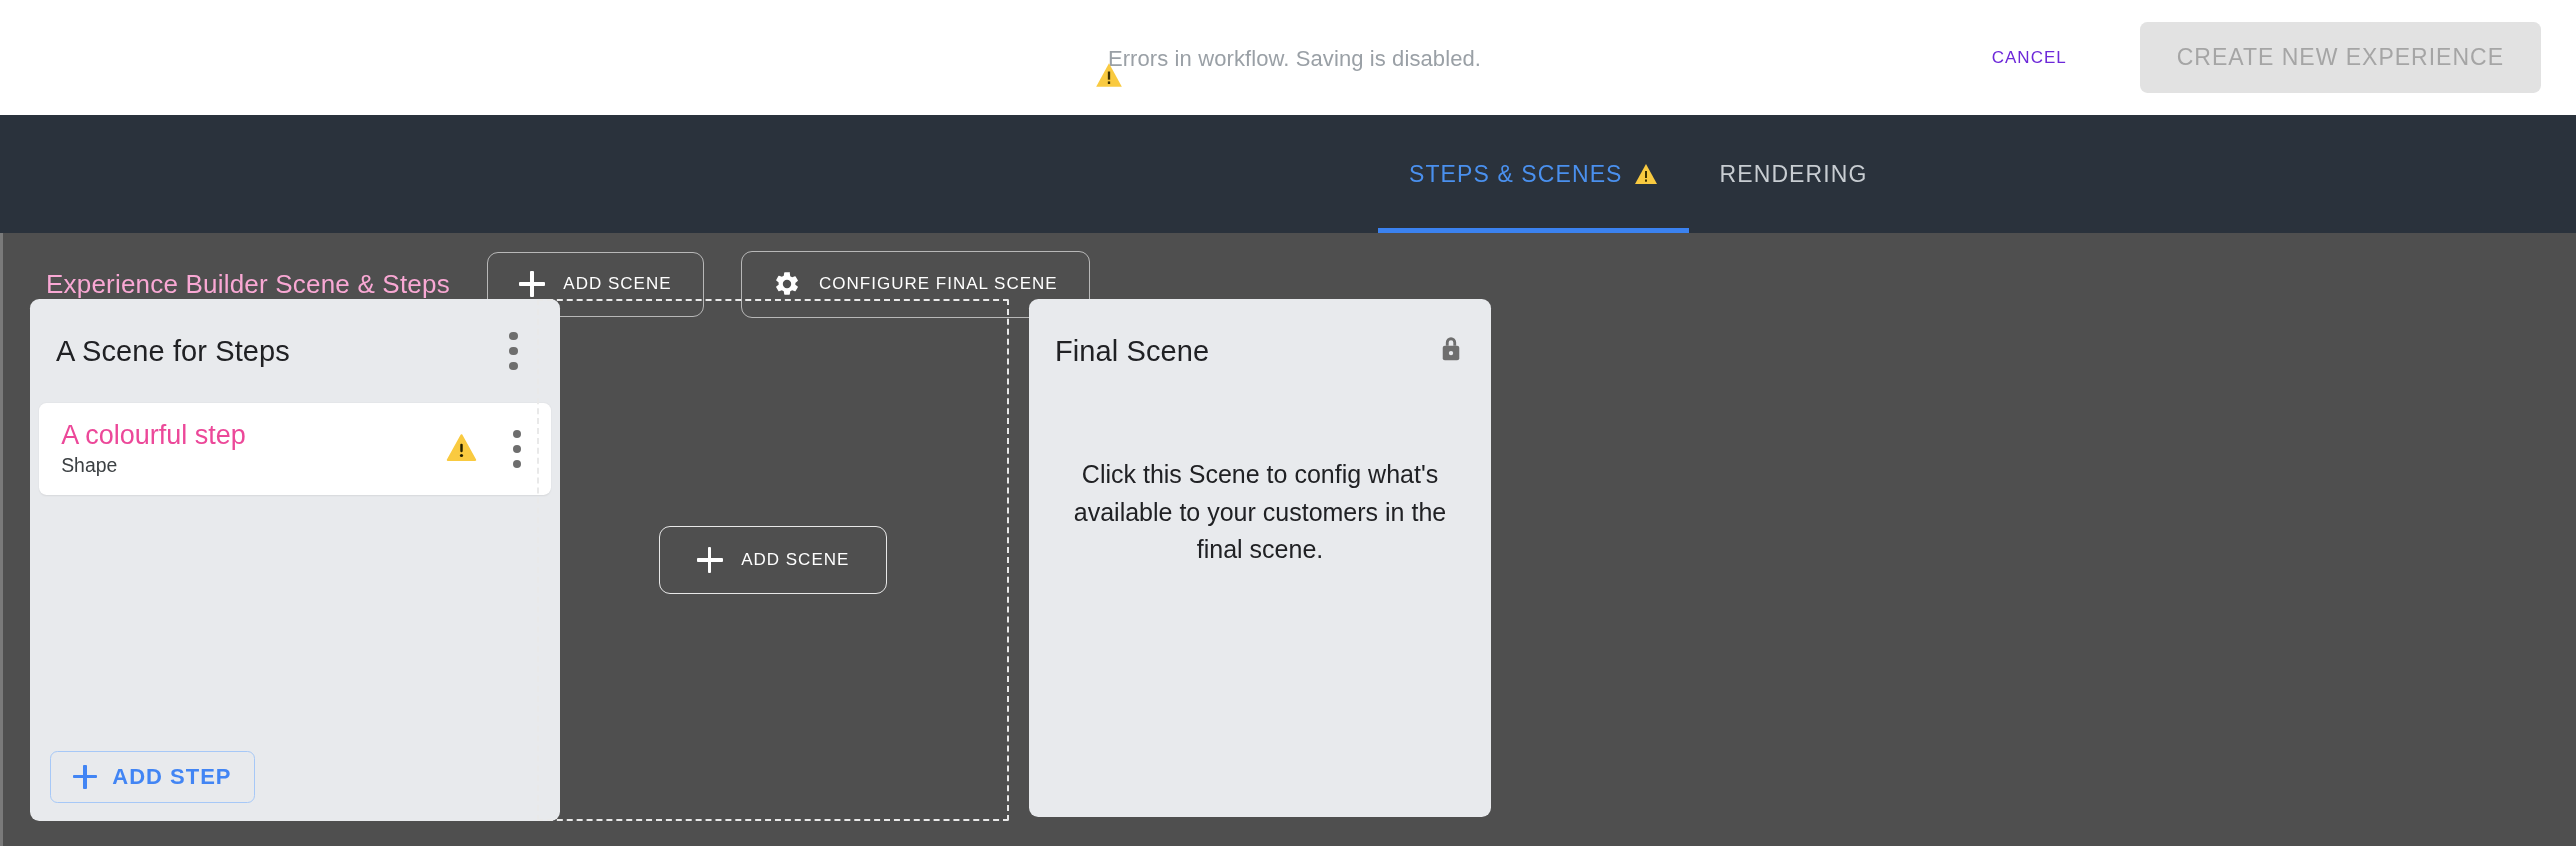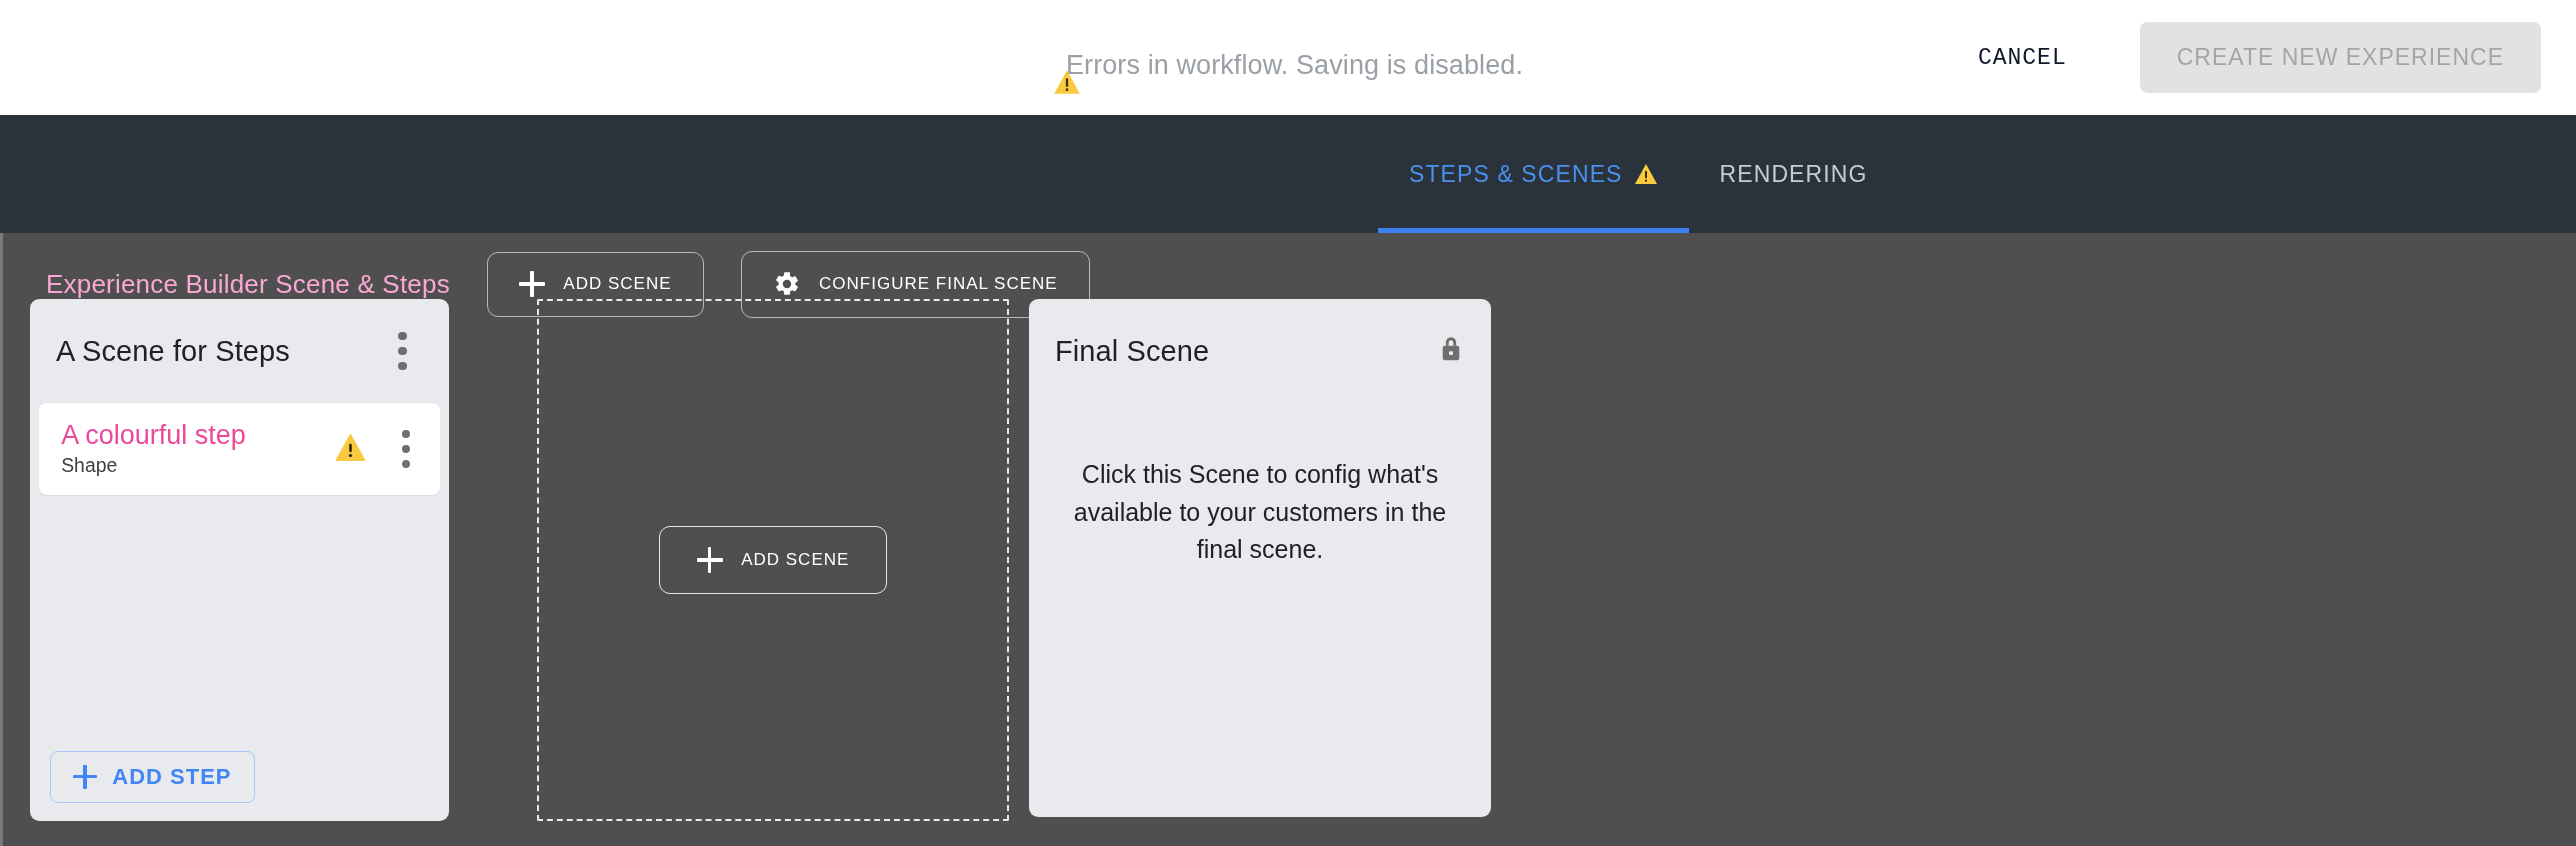--- a/index.html
+++ b/index.html
@@ -29,29 +29,29 @@
     left: 0;
     top: 0;
     width: 2576px;
     height: 115px;
     background: #ffffff;
     box-sizing: border-box;
   }
   .topbar-message {
     position: absolute;
     left: 0;
-    top: 8px;
+    top: 1px;
     width: 2576px;
     height: 115px;
     display: flex;
     align-items: center;
     justify-content: center;
     gap: 13px;
     color: #9aa0a6;
-    font-size: 27px;
+    font-size: 22px;
     letter-spacing: 0.1px;
     white-space: nowrap;
     pointer-events: none;
   }
   .warn-tri {
     display: inline-block;
     width: 0;
     height: 0;
     position: relative;
   }
@@ -60,29 +60,29 @@
   .topbar-actions {
     position: absolute;
     right: 35px;
     top: 0;
     height: 115px;
     display: flex;
     align-items: center;
     gap: 0;
   }
   .btn-cancel {
-    color: #0f172a;
-    font-size: 23px;
+    color: #6d28d9;
+    font-size: 17px;
     letter-spacing: 1px;
     font-weight: 500;
     background: transparent;
     border: 0;
     padding: 16.6px 28px;
     cursor: pointer;
-    font-family: Liberation Mono, monospace;
+    font-family: Liberation Sans, sans-serif;
     border-radius: 5.5px;
   }
   .btn-create {
     margin-left: 45px;
     background: #e2e2e2;
     color: #a5a5a5;
     font-size: 23px;
     letter-spacing: 1px;
     font-weight: 500;
     border: 0;
@@ -215,21 +215,21 @@
   }
 
   .scene-card {
     position: absolute;
     top: 0;
     background: #e8eaed;
     border-radius: 9.2px;
     box-sizing: border-box;
     overflow: hidden;
   }
-  #scene-card-1 { left: 0px;    width: 419px; height: 522px; }
+  #scene-card-1 { left: 0px;    width: 530px; height: 522px; }
   #final-scene-card { left: 999px; width: 462px; height: 518px; }
 
   .scene-header {
     position: relative;
     height: 104px;
     display: flex;
     align-items: center;
     padding: 0 26px 0 26px;
   }
   .scene-title {

